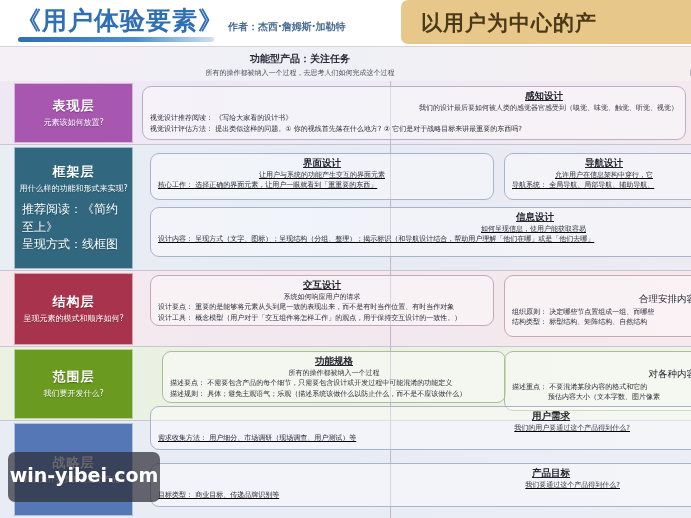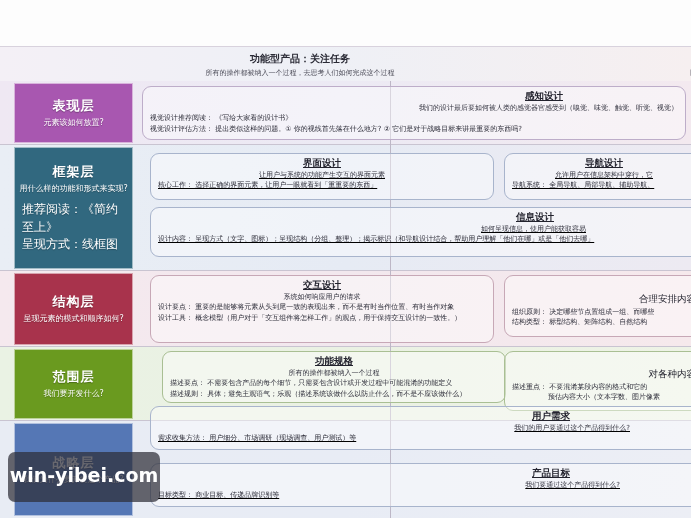--- a/index.html
+++ b/index.html
@@ -212,20 +212,28 @@
     font-weight: bold;
     color: #ffffff;
     white-space: nowrap;
   }
 </style>
 </head>
 <body>
 
 <div id="page">
 
+  <div class="header">
+    <div class="book-title">《用户体验要素》</div>
+    <div class="title-underline"></div>
+    <div class="author">作者：杰西·詹姆斯·加勒特</div>
+    <div class="gold-banner">
+      <div class="gold-banner-text">以用户为中心的产</div>
+    </div>
+  </div>
 
   <div class="colheads">
     <div class="colhead" id="colhead-left">
       <div class="ch-title">功能型产品：关注任务</div>
       <div class="ch-sub">所有的操作都被纳入一个过程，去思考人们如何完成这个过程</div>
     </div>
     <div class="colhead" id="colhead-right">
       <div class="ch-title" style="text-align:right">信息型</div>
       <div class="ch-sub" style="text-align:right">网站应该提供哪些信息</div>
     </div>
@@ -272,21 +280,21 @@
       <div class="c-line">设计内容： 呈现方式（文字、图标）；呈现结构（分组、整理）；揭示标识（和导航设计结合，帮助用户理解「他们在哪」或是「他们去哪」</div>
     </div>
 
     <div class="row row-bg-stru" style="top:190px; height:76px;">
       <div class="vdivide" style="height:76px;"></div>
     </div>
     <div class="layer" style="top:192px; height:72px; background:#a8334c;">
       <div class="l-name">结构层</div>
       <div class="l-q">呈现元素的模式和顺序如何?</div>
     </div>
-    <div class="card pink" style="left:150px; top:194px; width:344px; height:68px;">
+    <div class="card pink" style="left:150px; top:194px; width:344px; height:51px;">
       <div class="c-title">交互设计</div>
       <div class="c-sub">系统如何响应用户的请求</div>
       <div class="c-line">设计要点： 重要的是能够将元素从头到尾一致的表现出来，而不是有时当作位置、有时当作对象</div>
       <div class="c-line">设计工具： 概念模型（用户对于「交互组件将怎样工作」的观点，用于保持交互设计的一致性。）</div>
     </div>
     <div class="card pink" style="left:504px; top:194px; width:200px; height:62px;">
       <div class="c-title" style="text-decoration:none; font-weight:normal; text-align:right; margin-top:14px;">合理安排内容</div>
       <div class="c-line">组织原则： 决定哪些节点置组成一组、而哪些</div>
       <div class="c-line">结构类型： 标型结构、矩阵结构、自然结构</div>
     </div>

